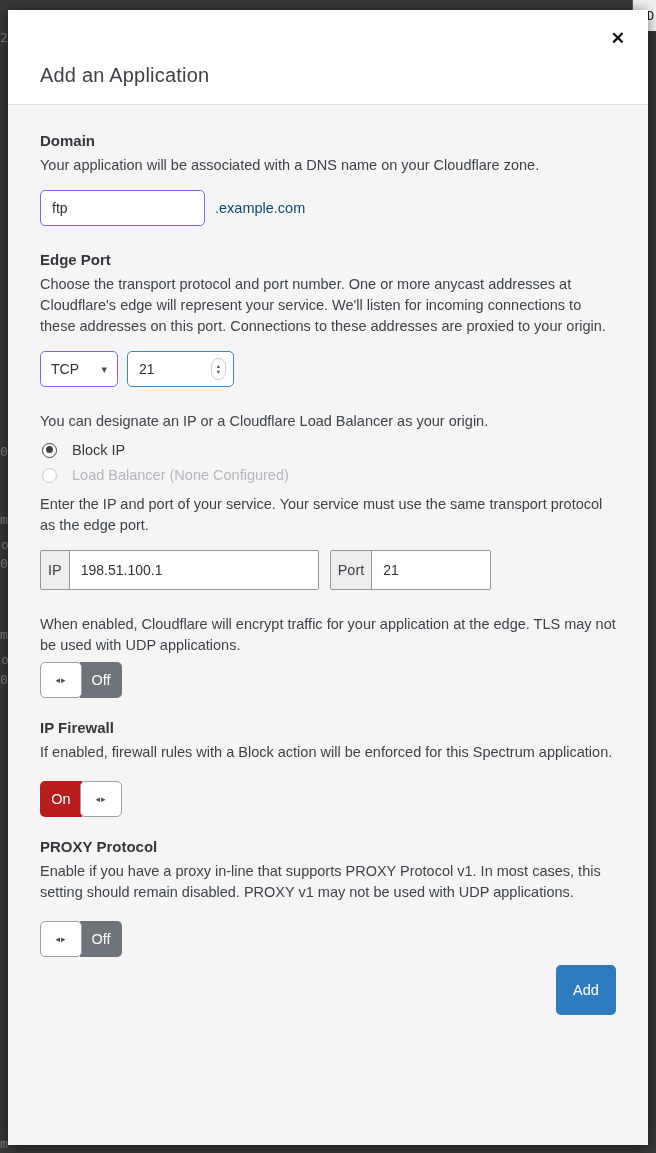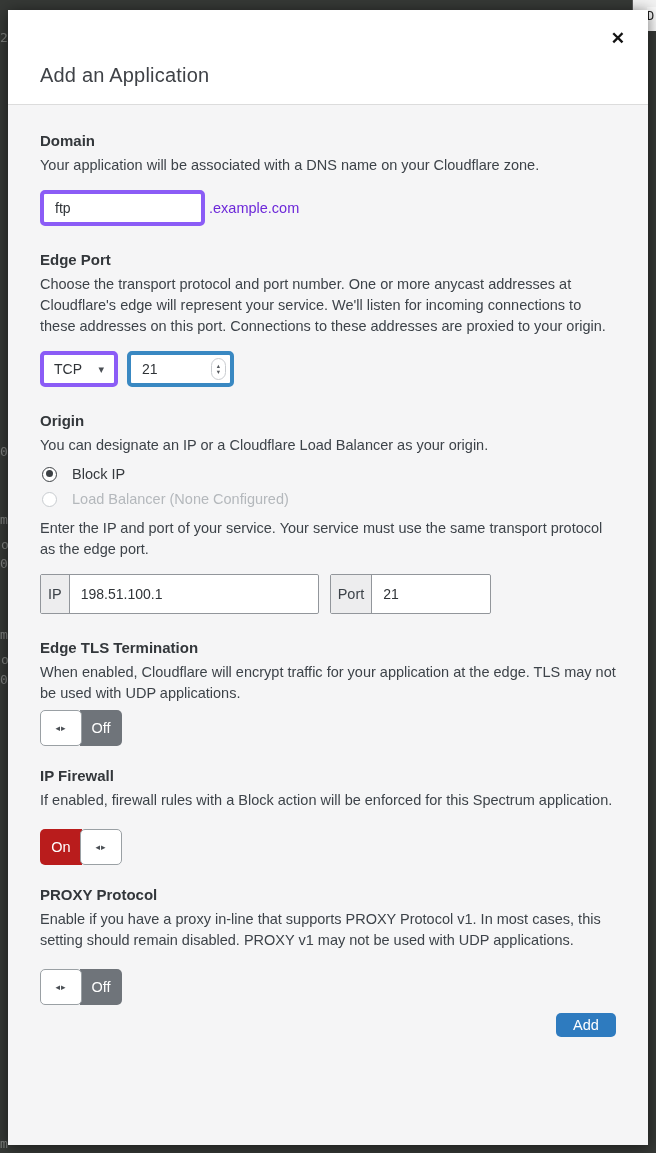--- a/index.html
+++ b/index.html
@@ -68,28 +68,28 @@
   }
   .sec-desc {
     font-size: 14.5px; color: #3d4349; line-height: 21px;
     margin-bottom: 14px;
   }
   .section { margin-bottom: 24px; }
 
   
   .ibox {
     height: 36px; background: #fff;
-    border: 4px solid #8b5cf6; border-radius: 5px;
+    border: 1px solid #8b5cf6; border-radius: 5px;
     font-size: 14px; color: #2f3337;
   }
   input.ibox { padding: 0 11px; outline: none; font-family: "Liberation Sans", sans-serif; }
 
   .domain-row { display: flex; align-items: center; }
   .domain-input { width: 165px; }
-  .domain-suffix { font-size: 14.5px; color: #6d28d9; margin-left: 4px; }
+  .domain-suffix { font-size: 14.5px; color: #0c4a6e; margin-left: 10px; }
 
   .edgeport-row { display: flex; align-items: center; gap: 9px; }
   .select {
     width: 78px; display: flex; align-items: center;
     justify-content: space-between; padding: 0 10px;
     cursor: pointer;
   }
   .select .caret { font-size: 11px; color: #4a4f54; }
   .numwrap { position: relative; width: 107px; }
   .numwrap input {
@@ -154,21 +154,21 @@
   .toggle .state {
     width: 42px; display: flex; align-items: center; justify-content: center;
     font-size: 14.5px; color: #ffffff;
   }
   .toggle.off .state { background: #6f747a; border-radius: 0 5px 5px 0; margin-left: -2px; text-align: center; }
   .toggle.on  .state { background: #b91c1c; border-radius: 5px 0 0 5px; margin-right: -2px; }
   .toggle-section { margin-bottom: 20px; }
 
   .footer-row { text-align: right; margin-top: 8px; }
   .add-btn {
-    display: inline-block; min-width: 60px; height: 24px;
+    display: inline-block; min-width: 60px; height: 50px;
     background: #2e7bbf; color: #fff; border: none; border-radius: 5px;
     font-size: 14.5px; font-family: "Liberation Sans", sans-serif;
     padding: 0 14px; cursor: pointer;
   }
 </style>
 </head>
 <body>
 
 <span class="frag" style="left:0; top:30px">2</span>
 <span class="frag" style="left:0; top:444px">0</span>
@@ -214,21 +214,20 @@
           <input class="ibox" type="text" value="21" style="">
           <div class="spinner">
             <span>▴</span>
             <span>▾</span>
           </div>
         </div>
       </div>
     </div>
 
     <div class="section">
-      <div class="sec-label">Origin</div>
       <div class="sec-desc" style="margin-bottom:8px">You can designate an IP or a Cloudflare Load Balancer as your origin.</div>
 
       <div class="radio-row">
         <span class="radio-circle checked"></span>
         <span class="radio-label">Block IP</span>
       </div>
       <div class="radio-row radio-spacer">
         <span class="radio-circle disabled"></span>
         <span class="radio-label disabled">Load Balancer (None Configured)</span>
       </div>
@@ -241,21 +240,20 @@
           <input class="ip-input" type="text" value="198.51.100.1" style="">
         </div>
         <div class="igroup">
           <span class="prefix">Port</span>
           <input class="port-input" type="text" value="21" style="">
         </div>
       </div>
     </div>
 
     <div class="toggle-section">
-      <div class="sec-label">Edge TLS Termination</div>
       <div class="sec-desc" style="margin-bottom:4px">When enabled, Cloudflare will encrypt traffic for your application at the edge. TLS may not be used with UDP applications.</div>
       <div class="toggle off">
         <span class="handle">◂▸</span>
         <span class="state">Off</span>
       </div>
     </div>
 
     <div class="toggle-section">
       <div class="sec-label">IP Firewall</div>
       <div class="sec-desc" style="margin-bottom:16px">If enabled, firewall rules with a Block action will be enforced for this Spectrum application.</div>

